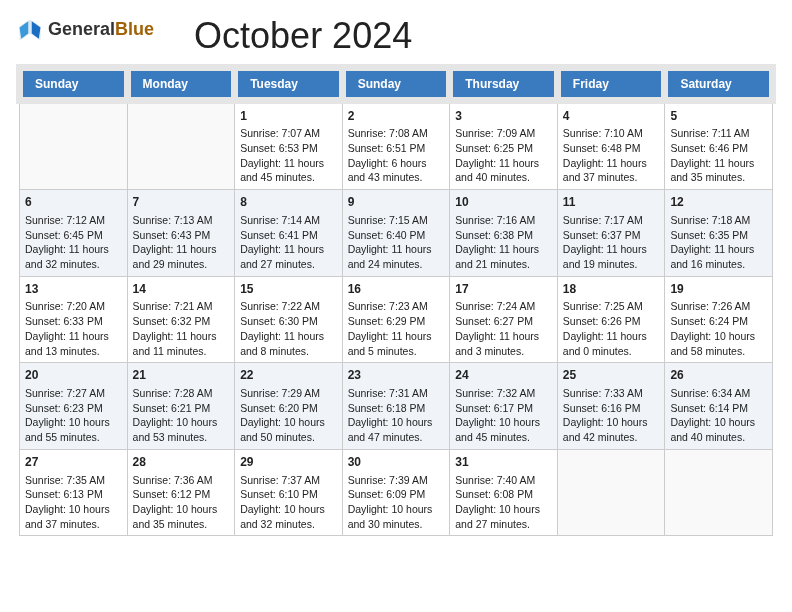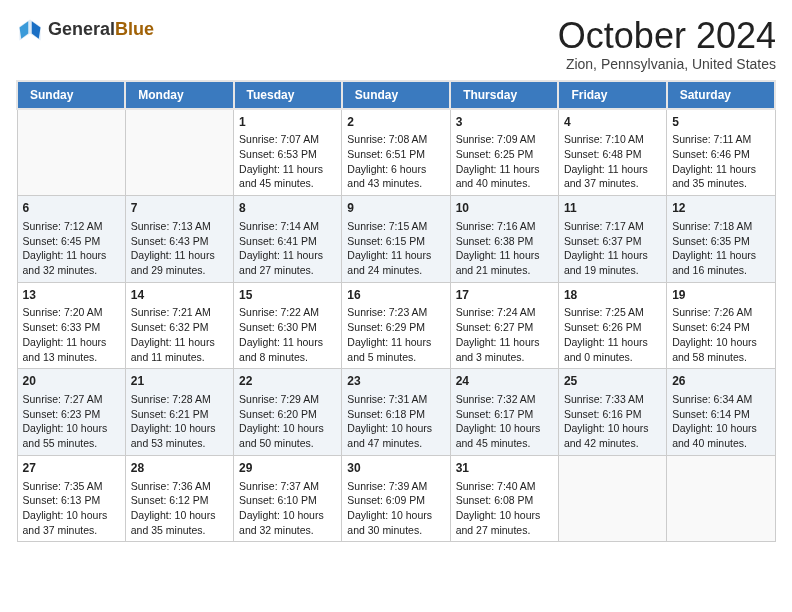--- a/index.html
+++ b/index.html
@@ -5,21 +5,21 @@
     * { box-sizing: border-box; margin: 0; padding: 0; }
     body {
       font-family: Arial, sans-serif;
       background: #fff;
       width: 792px;
       min-height: 612px;
       padding: 16px;
     }
     .header {
       display: flex;
-      justify-content: space-between;
+      justify-content: flex-start;
       align-items: flex-start;
       margin-bottom: 8px;
     }
     .logo {
       display: flex;
       align-items: center;
       gap: 4px;
     }
     .logo-text {
       font-size: 18px;
@@ -50,21 +50,21 @@
     }
     thead tr {
       background: #3a7abf;
       color: #fff;
     }
     thead th {
       padding: 6px 12px;
       text-align: left;
       font-size: 12px;
       font-weight: bold;
-      border: 2px solid #e5e5e5;
+      border: 7px solid #e5e5e5;
     }
     tbody td {
       vertical-align: top;
       border: 1px solid #ccc;
       padding: 4px 5px;
       min-height: 80px;
       height: 80px;
       width: calc(100% / 7);
       color: #222;
       font-size: 10.5px;
@@ -93,21 +93,20 @@
     </svg>
     <div>
       <div style="display:flex; gap:0;">
         <span class="logo-text logo-general">General</span>
         <span class="logo-text logo-blue">Blue</span>
       </div>
     </div>
   </div>
   <div class="title-block">
     <div class="month-title">October 2024</div>
-    <div class="location">Zion, Pennsylvania, United States</div>
   </div>
 </div>
 
 <table>
   <thead>
     <tr>
     <th>Sunday</th>
         <th>Monday</th>
         <th>Tuesday</th>
         <th>Sunday</th>
@@ -123,21 +122,21 @@
         <td><span class="day-num">1</span><span>Sunrise: 7:07 AM</span><br><span>Sunset: 6:53 PM</span><br><span>Daylight: 11 hours and 45 minutes.</span></td>
         <td><span class="day-num">2</span><span>Sunrise: 7:08 AM</span><br><span>Sunset: 6:51 PM</span><br><span>Daylight: 6 hours and 43 minutes.</span></td>
         <td><span class="day-num">3</span><span>Sunrise: 7:09 AM</span><br><span>Sunset: 6:25 PM</span><br><span>Daylight: 11 hours and 40 minutes.</span></td>
         <td><span class="day-num">4</span><span>Sunrise: 7:10 AM</span><br><span>Sunset: 6:48 PM</span><br><span>Daylight: 11 hours and 37 minutes.</span></td>
         <td><span class="day-num">5</span><span>Sunrise: 7:11 AM</span><br><span>Sunset: 6:46 PM</span><br><span>Daylight: 11 hours and 35 minutes.</span></td>
       </tr>
       <tr>
         <td><span class="day-num">6</span><span>Sunrise: 7:12 AM</span><br><span>Sunset: 6:45 PM</span><br><span>Daylight: 11 hours and 32 minutes.</span></td>
         <td><span class="day-num">7</span><span>Sunrise: 7:13 AM</span><br><span>Sunset: 6:43 PM</span><br><span>Daylight: 11 hours and 29 minutes.</span></td>
         <td><span class="day-num">8</span><span>Sunrise: 7:14 AM</span><br><span>Sunset: 6:41 PM</span><br><span>Daylight: 11 hours and 27 minutes.</span></td>
-        <td><span class="day-num">9</span><span>Sunrise: 7:15 AM</span><br><span>Sunset: 6:15 PM</span><br><span>Daylight: 11 hours and 24 minutes.</span></td>
+        <td><span class="day-num">9</span><span>Sunrise: 7:15 AM</span><br><span>Sunset: 6:40 PM</span><br><span>Daylight: 11 hours and 24 minutes.</span></td>
         <td><span class="day-num">10</span><span>Sunrise: 7:16 AM</span><br><span>Sunset: 6:38 PM</span><br><span>Daylight: 11 hours and 21 minutes.</span></td>
         <td><span class="day-num">11</span><span>Sunrise: 7:17 AM</span><br><span>Sunset: 6:37 PM</span><br><span>Daylight: 11 hours and 19 minutes.</span></td>
         <td><span class="day-num">12</span><span>Sunrise: 7:18 AM</span><br><span>Sunset: 6:35 PM</span><br><span>Daylight: 11 hours and 16 minutes.</span></td>
       </tr>
       <tr>
         <td><span class="day-num">13</span><span>Sunrise: 7:20 AM</span><br><span>Sunset: 6:33 PM</span><br><span>Daylight: 11 hours and 13 minutes.</span></td>
         <td><span class="day-num">14</span><span>Sunrise: 7:21 AM</span><br><span>Sunset: 6:32 PM</span><br><span>Daylight: 11 hours and 11 minutes.</span></td>
         <td><span class="day-num">15</span><span>Sunrise: 7:22 AM</span><br><span>Sunset: 6:30 PM</span><br><span>Daylight: 11 hours and 8 minutes.</span></td>
         <td><span class="day-num">16</span><span>Sunrise: 7:23 AM</span><br><span>Sunset: 6:29 PM</span><br><span>Daylight: 11 hours and 5 minutes.</span></td>
         <td><span class="day-num">17</span><span>Sunrise: 7:24 AM</span><br><span>Sunset: 6:27 PM</span><br><span>Daylight: 11 hours and 3 minutes.</span></td>

